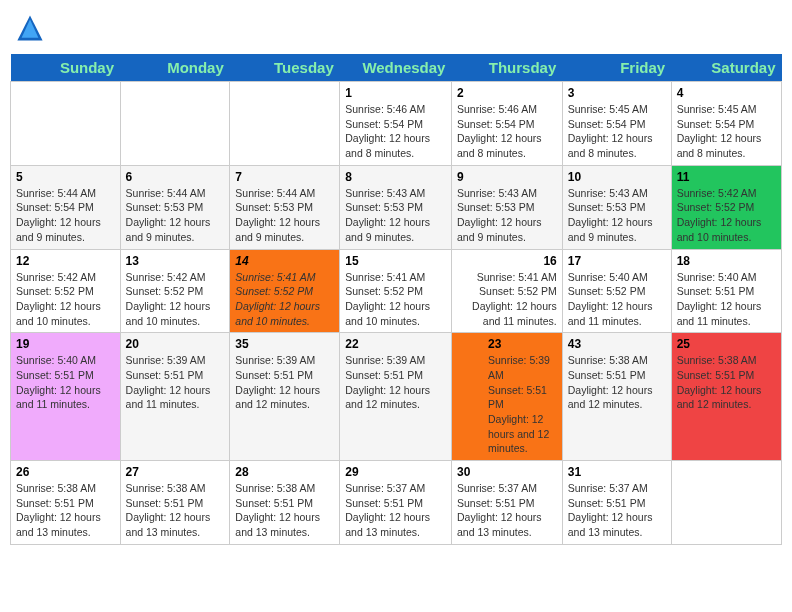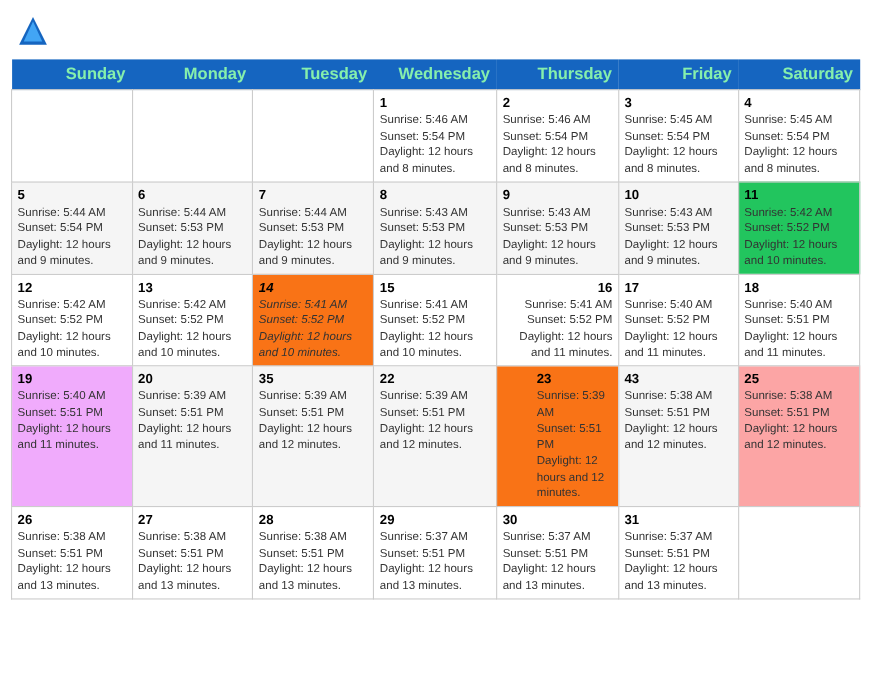--- a/index.html
+++ b/index.html
@@ -224,21 +224,21 @@
           <div class="day-info">Sunrise: 5:39 AM<br>Sunset: 5:51 PM<br>Daylight: 12 hours and 12 minutes.</div>
         </td>
         <td style="background-color: #f97316; padding-left: 36px;">
           <span class="day-num">23</span>
           <div class="day-info">Sunrise: 5:39 AM<br>Sunset: 5:51 PM<br>Daylight: 12 hours and 12 minutes.</div>
         </td>
         <td style="background-color: rgb(245, 245, 245);">
           <span class="day-num">43</span>
           <div class="day-info">Sunrise: 5:38 AM<br>Sunset: 5:51 PM<br>Daylight: 12 hours and 12 minutes.</div>
         </td>
-        <td style="background-color: #fca5a5;">
+        <td style="background-color: #ef4444;">
           <span class="day-num">25</span>
           <div class="day-info">Sunrise: 5:38 AM<br>Sunset: 5:51 PM<br>Daylight: 12 hours and 12 minutes.</div>
         </td>
       </tr>
       <tr>
         <td style="background-color: rgb(255, 255, 255); margin-left: 39px;">
           <span class="day-num">26</span>
           <div class="day-info">Sunrise: 5:38 AM<br>Sunset: 5:51 PM<br>Daylight: 12 hours and 13 minutes.</div>
         </td>
         <td style="background-color: rgb(255, 255, 255);">

